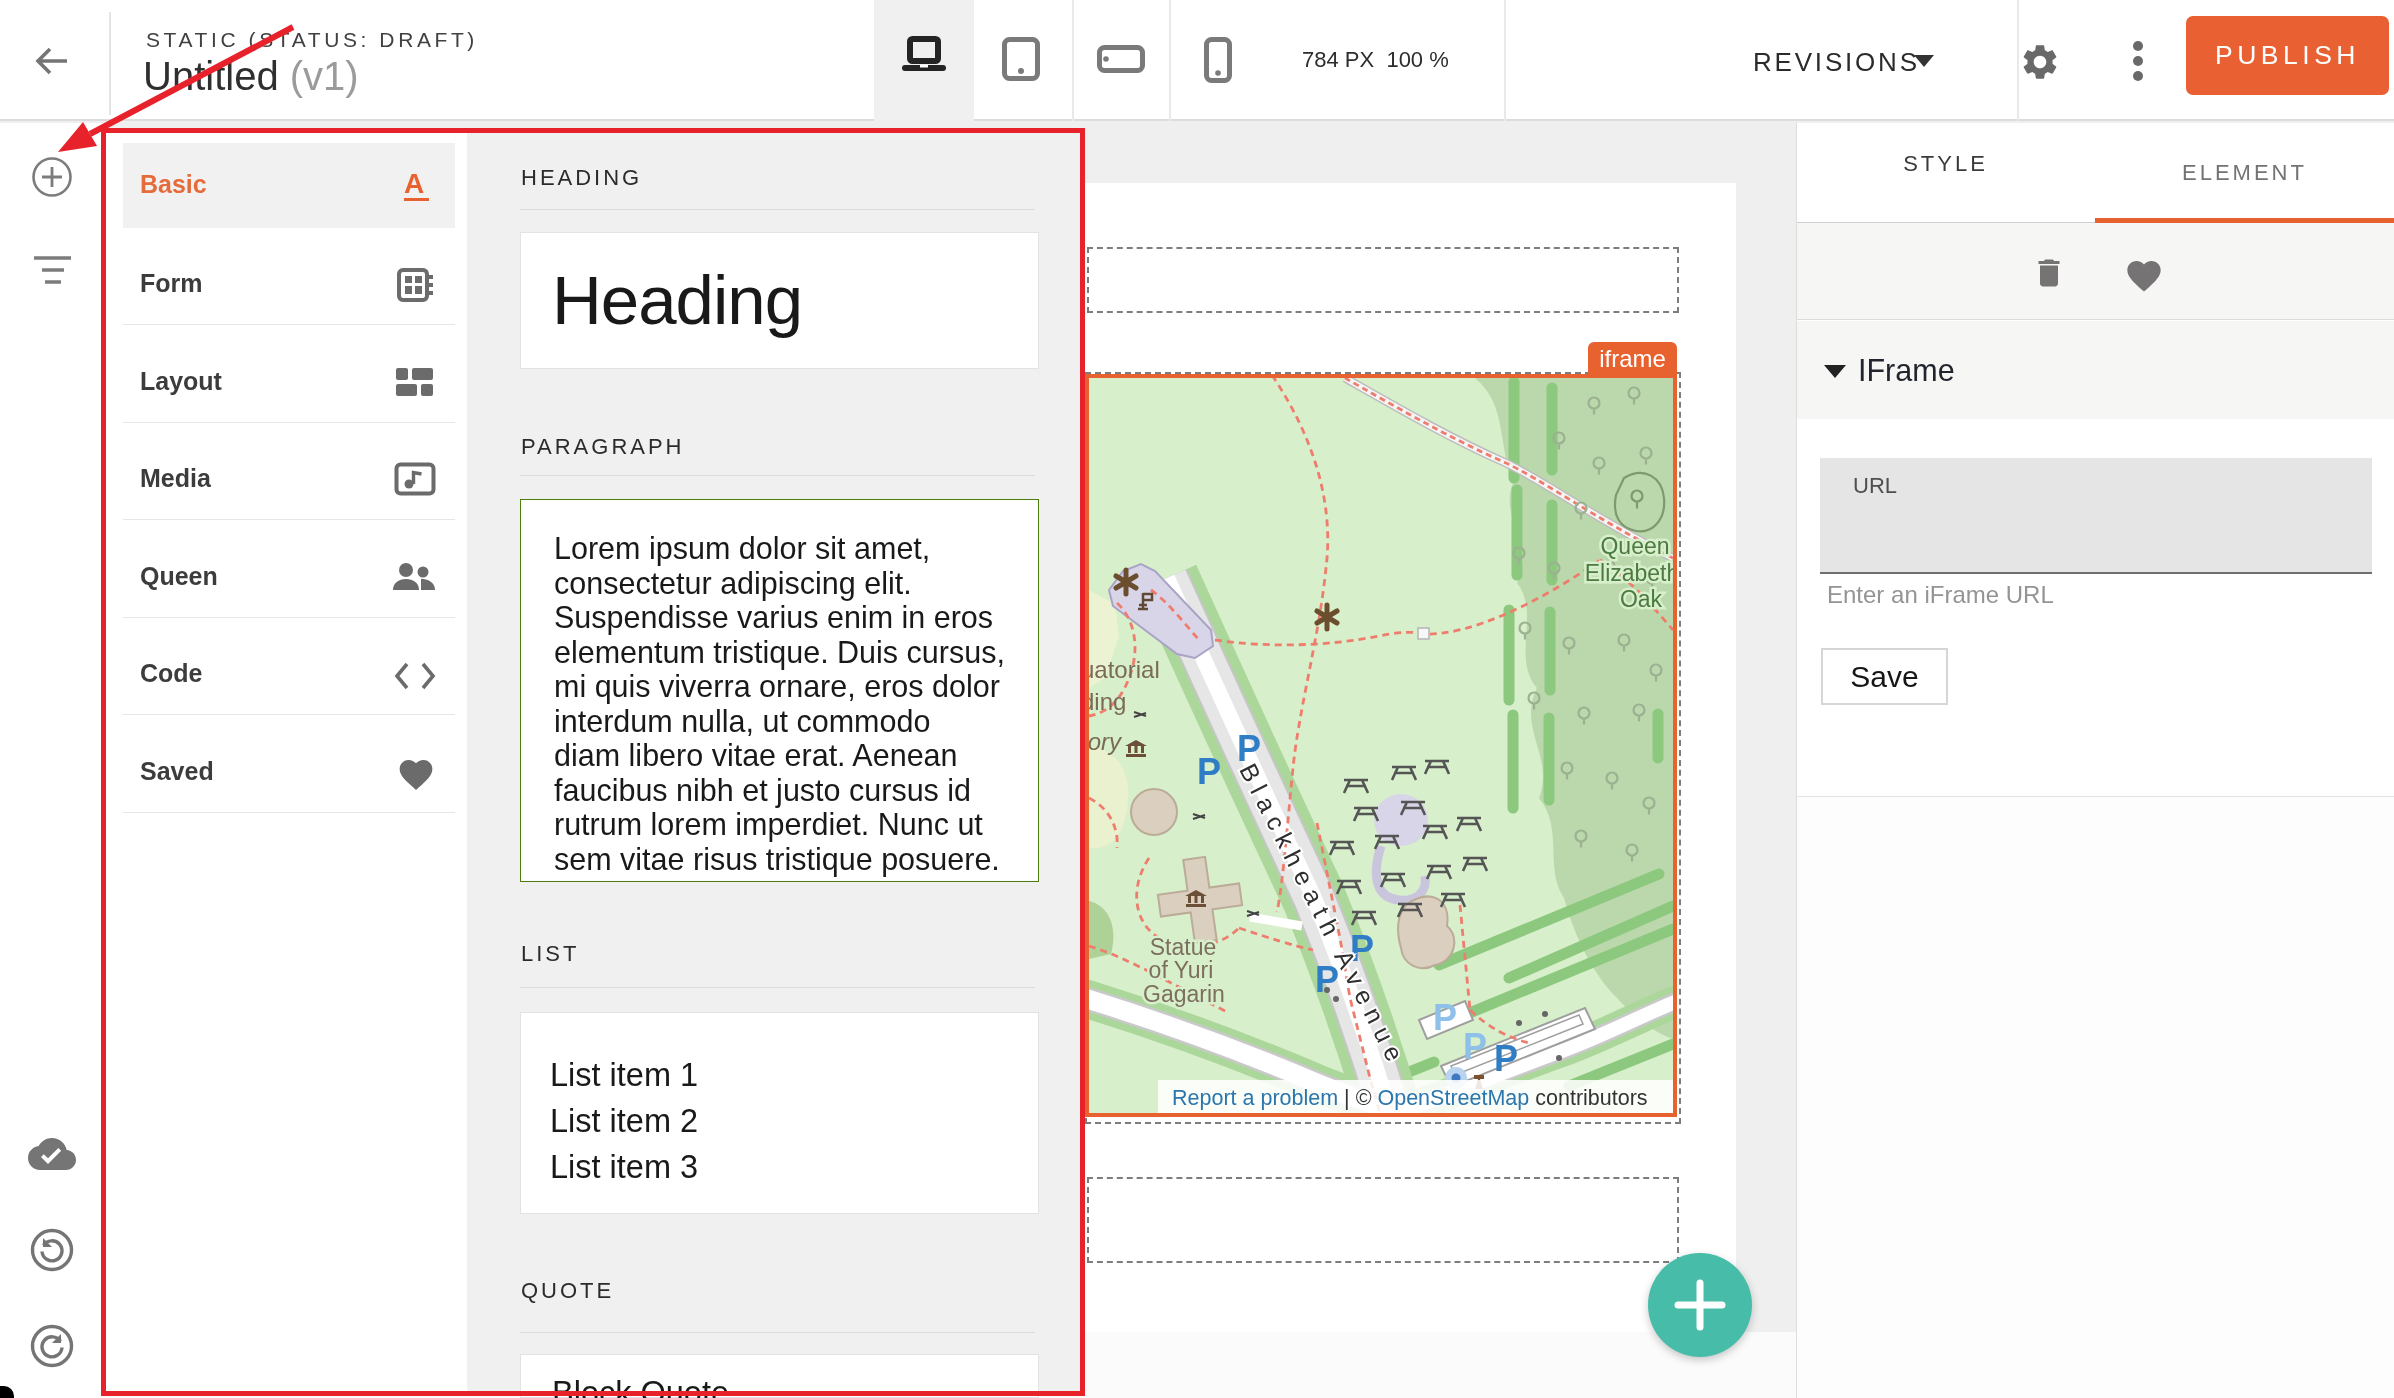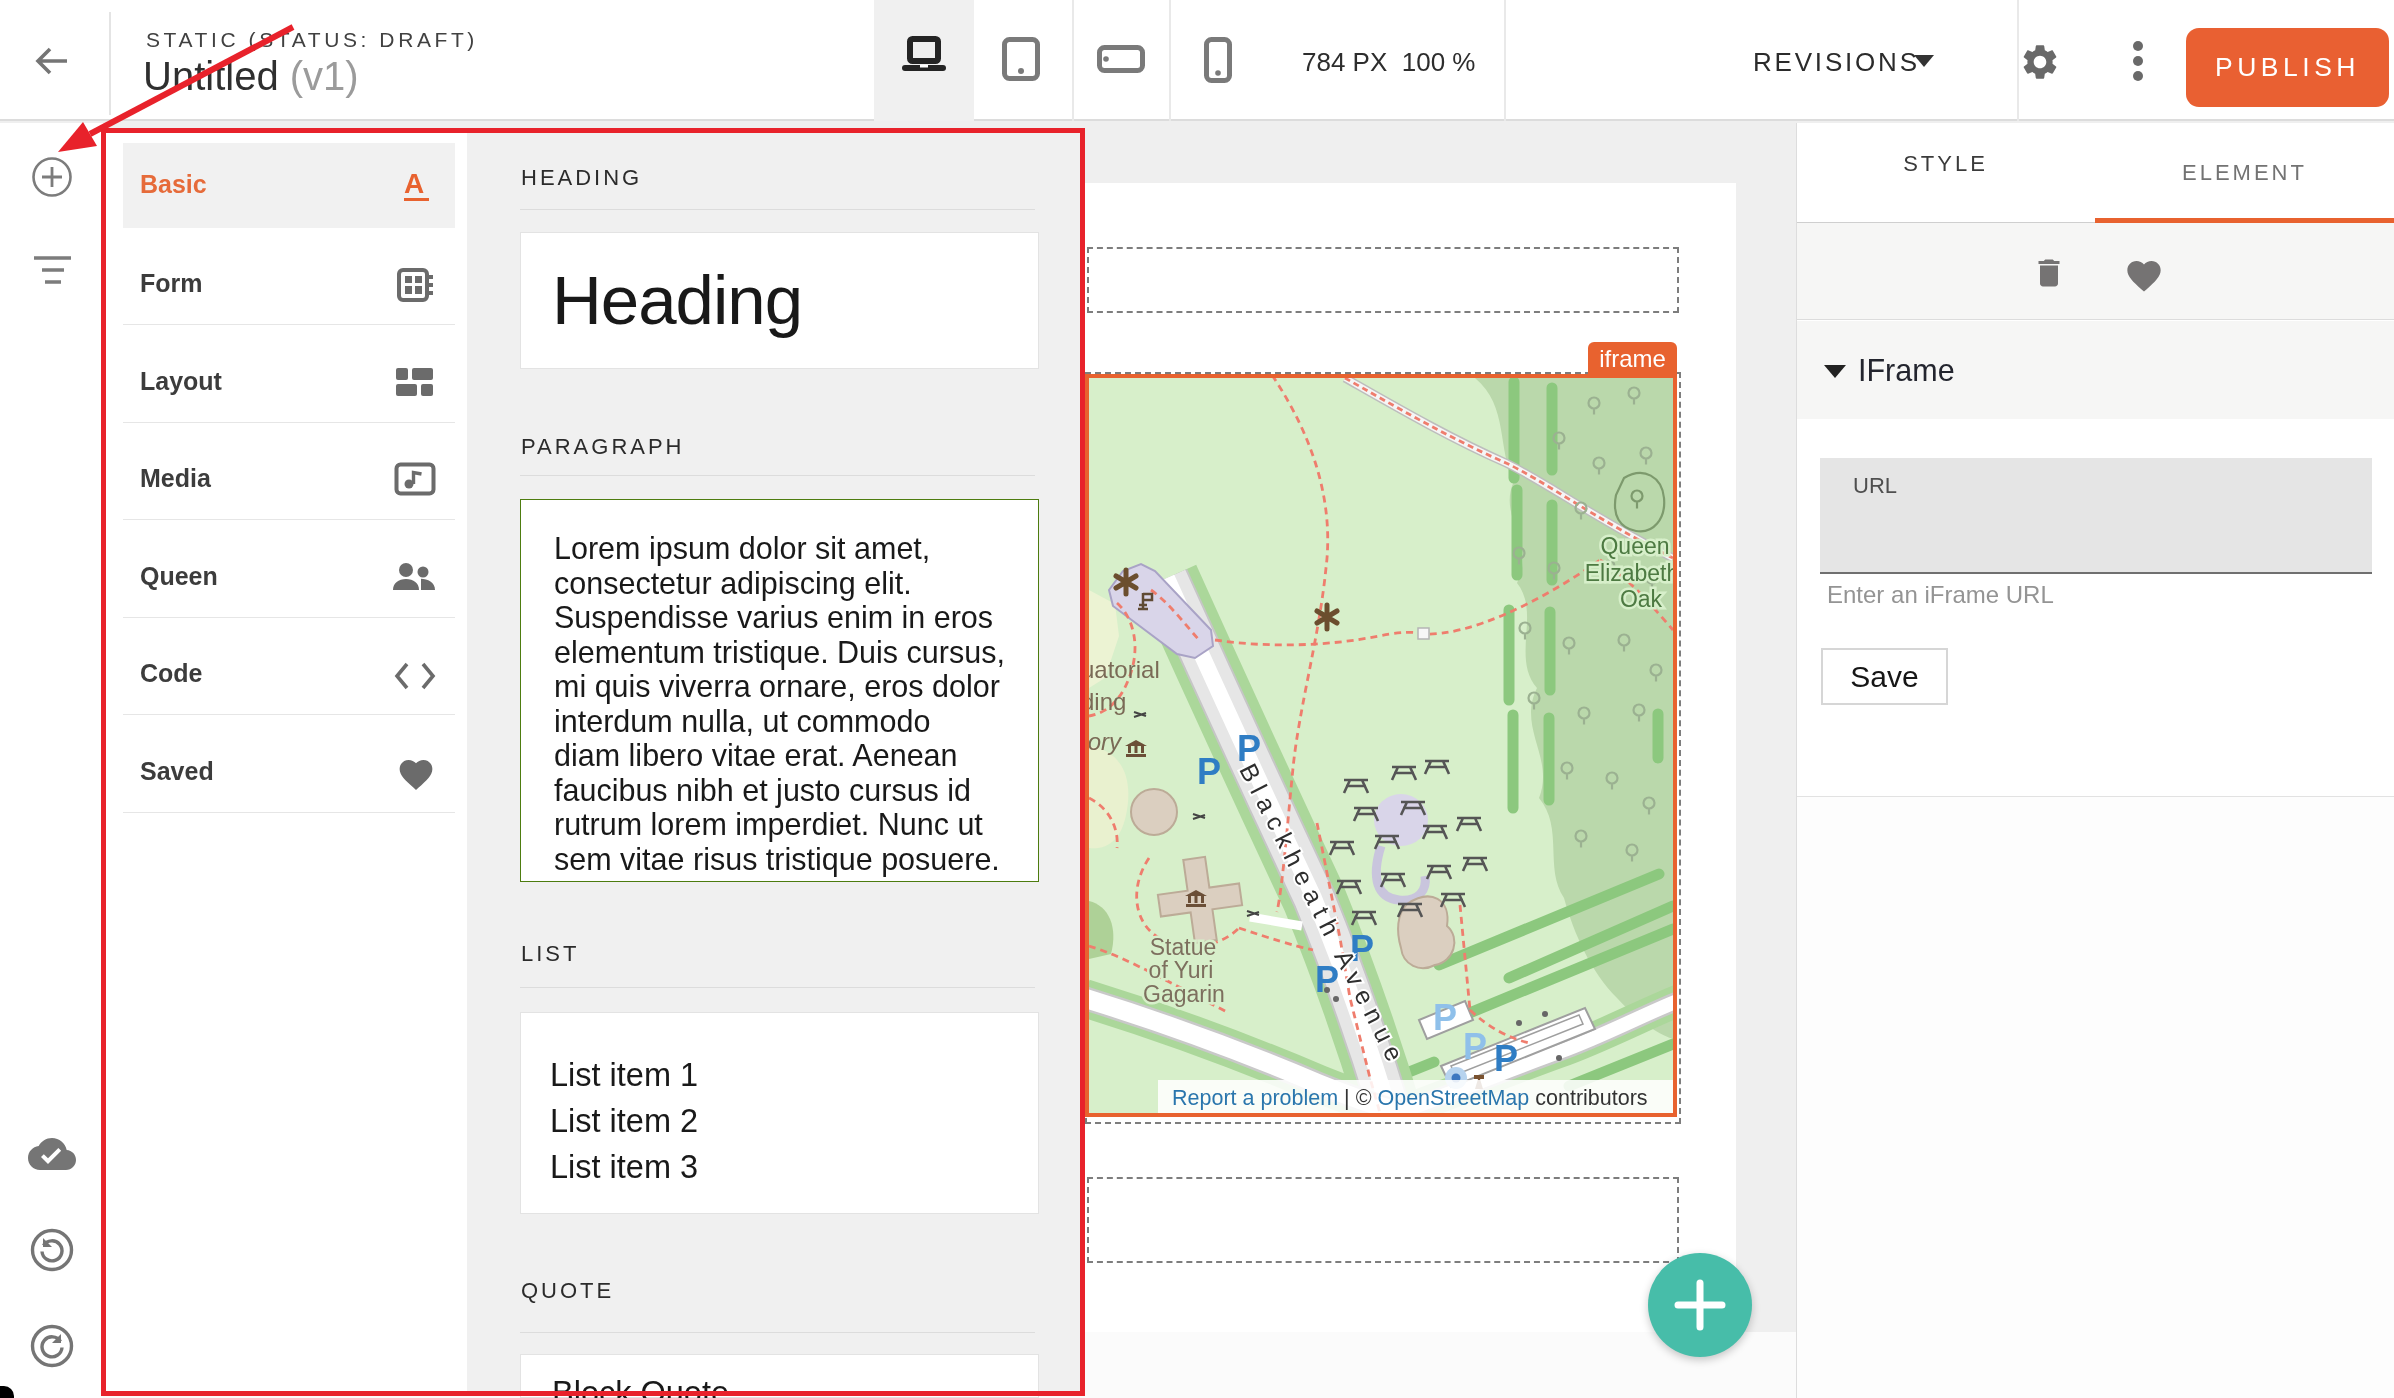--- a/index.html
+++ b/index.html
@@ -231,34 +231,34 @@
 <div class="a" style="left:1072px;top:0;width:2px;height:121px;background:#e9e9e9"></div>
 <svg class="a" style="left:1097px;top:45px" width="48" height="28" viewBox="0 0 48 28">
   <rect x="2.5" y="2.5" width="43" height="23" rx="5" fill="none" stroke="#7a7a7a" stroke-width="5"></rect>
   <circle cx="9" cy="14" r="2.8" fill="#7a7a7a"></circle>
 </svg>
 <div class="a" style="left:1169px;top:0;width:2px;height:121px;background:#e9e9e9"></div>
 <svg class="a" style="left:1204px;top:37px" width="28" height="46" viewBox="0 0 28 46">
   <rect x="2.5" y="2.5" width="23" height="41" rx="5" fill="none" stroke="#7a7a7a" stroke-width="5"></rect>
   <circle cx="14" cy="36" r="2.8" fill="#7a7a7a"></circle>
 </svg>
-<div class="a" style="left:1302px;top:47px;font-size:26px;color:#2d2d2d">784 PX&nbsp;&nbsp;100 %</div>
+<div class="a" style="left:1302px;top:47px;font-size:22px;color:#2d2d2d">784 PX&nbsp;&nbsp;100 %</div>
 <div class="a" style="left:1504px;top:0;width:2px;height:121px;background:#e9e9e9"></div>
 <div class="a" style="left:1753px;top:47px;font-size:26px;letter-spacing:2.8px;color:#2b2b2b">REVISIONS</div>
 <div class="a" style="left:1914px;top:55px;width:0;height:0;border-left:10px solid transparent;border-right:10px solid transparent;border-top:12px solid #333"></div>
 <div class="a" style="left:2017px;top:0;width:2px;height:121px;background:#e9e9e9"></div>
 <svg class="a" style="left:2019px;top:41px" width="42" height="42" viewBox="0 0 24 24">
     <path fill="#696969" d="M19.14 12.94c.04-.3.06-.61.06-.94 0-.32-.02-.64-.07-.94l2.03-1.58c.18-.14.23-.41.12-.61l-1.92-3.32c-.12-.22-.37-.29-.59-.22l-2.39.96c-.5-.38-1.03-.7-1.62-.94l-.36-2.54c-.04-.24-.24-.41-.48-.41h-3.84c-.24 0-.43.17-.47.41l-.36 2.54c-.59.24-1.13.57-1.62.94l-2.39-.96c-.22-.08-.47 0-.59.22L2.74 8.87c-.12.21-.08.47.12.61l2.03 1.58c-.05.3-.09.63-.09.94s.02.64.07.94l-2.03 1.58c-.18.14-.23.41-.12.61l1.92 3.32c.12.22.37.29.59.22l2.39-.96c.5.38 1.03.7 1.62.94l.36 2.54c.05.24.24.41.48.41h3.84c.24 0 .44-.17.47-.41l.36-2.54c.59-.24 1.13-.56 1.62-.94l2.39.96c.22.08.47 0 .59-.22l1.92-3.32c.12-.22.07-.47-.12-.61l-2.01-1.58zM12 15.6c-1.98 0-3.6-1.62-3.6-3.6s1.62-3.6 3.6-3.6 3.6 1.62 3.6 3.6-1.62 3.6-3.6 3.6z"></path>
   </svg>
 <svg class="a" style="left:2128px;top:38px" width="20" height="48">
     <circle cx="10" cy="8" r="5" fill="#696969"></circle>
     <circle cx="10" cy="23" r="5" fill="#696969"></circle>
     <circle cx="10" cy="38" r="5" fill="#696969"></circle>
   </svg>
-<div class="a" style="left:2186px;top:28px;width:203px;height:79px;background:#e96032;border-radius:13px;color:#fff;font-size:26.5px;letter-spacing:4.5px;text-align:center;line-height:79px">PUBLISH</div>
+<div class="a" style="left:2186px;top:16px;width:203px;height:79px;background:#e96032;border-radius:7px;color:#fff;font-size:26.5px;letter-spacing:4.5px;text-align:center;line-height:79px">PUBLISH</div>
 
 <div class="a" style="left:0;top:123px;width:103px;height:1275px;background:#fff"></div>
 <svg class="a" style="left:31px;top:156px" width="42" height="42" viewBox="0 0 42 42">
   <circle cx="21" cy="21" r="18.5" fill="none" stroke="#7c7c7c" stroke-width="2.6"></circle>
   <path d="M21 11v20M11 21h20" stroke="#7c7c7c" stroke-width="2.8"></path>
 </svg>
 <svg class="a" style="left:33px;top:255px" width="40" height="32">
     <path d="M1 3h37M9 15h22M12 27h16" stroke="#7c7c7c" stroke-width="3.4"></path>
   </svg>
 <svg class="a" style="left:28px;top:1132px" width="48" height="44" viewBox="0 0 24 22">

